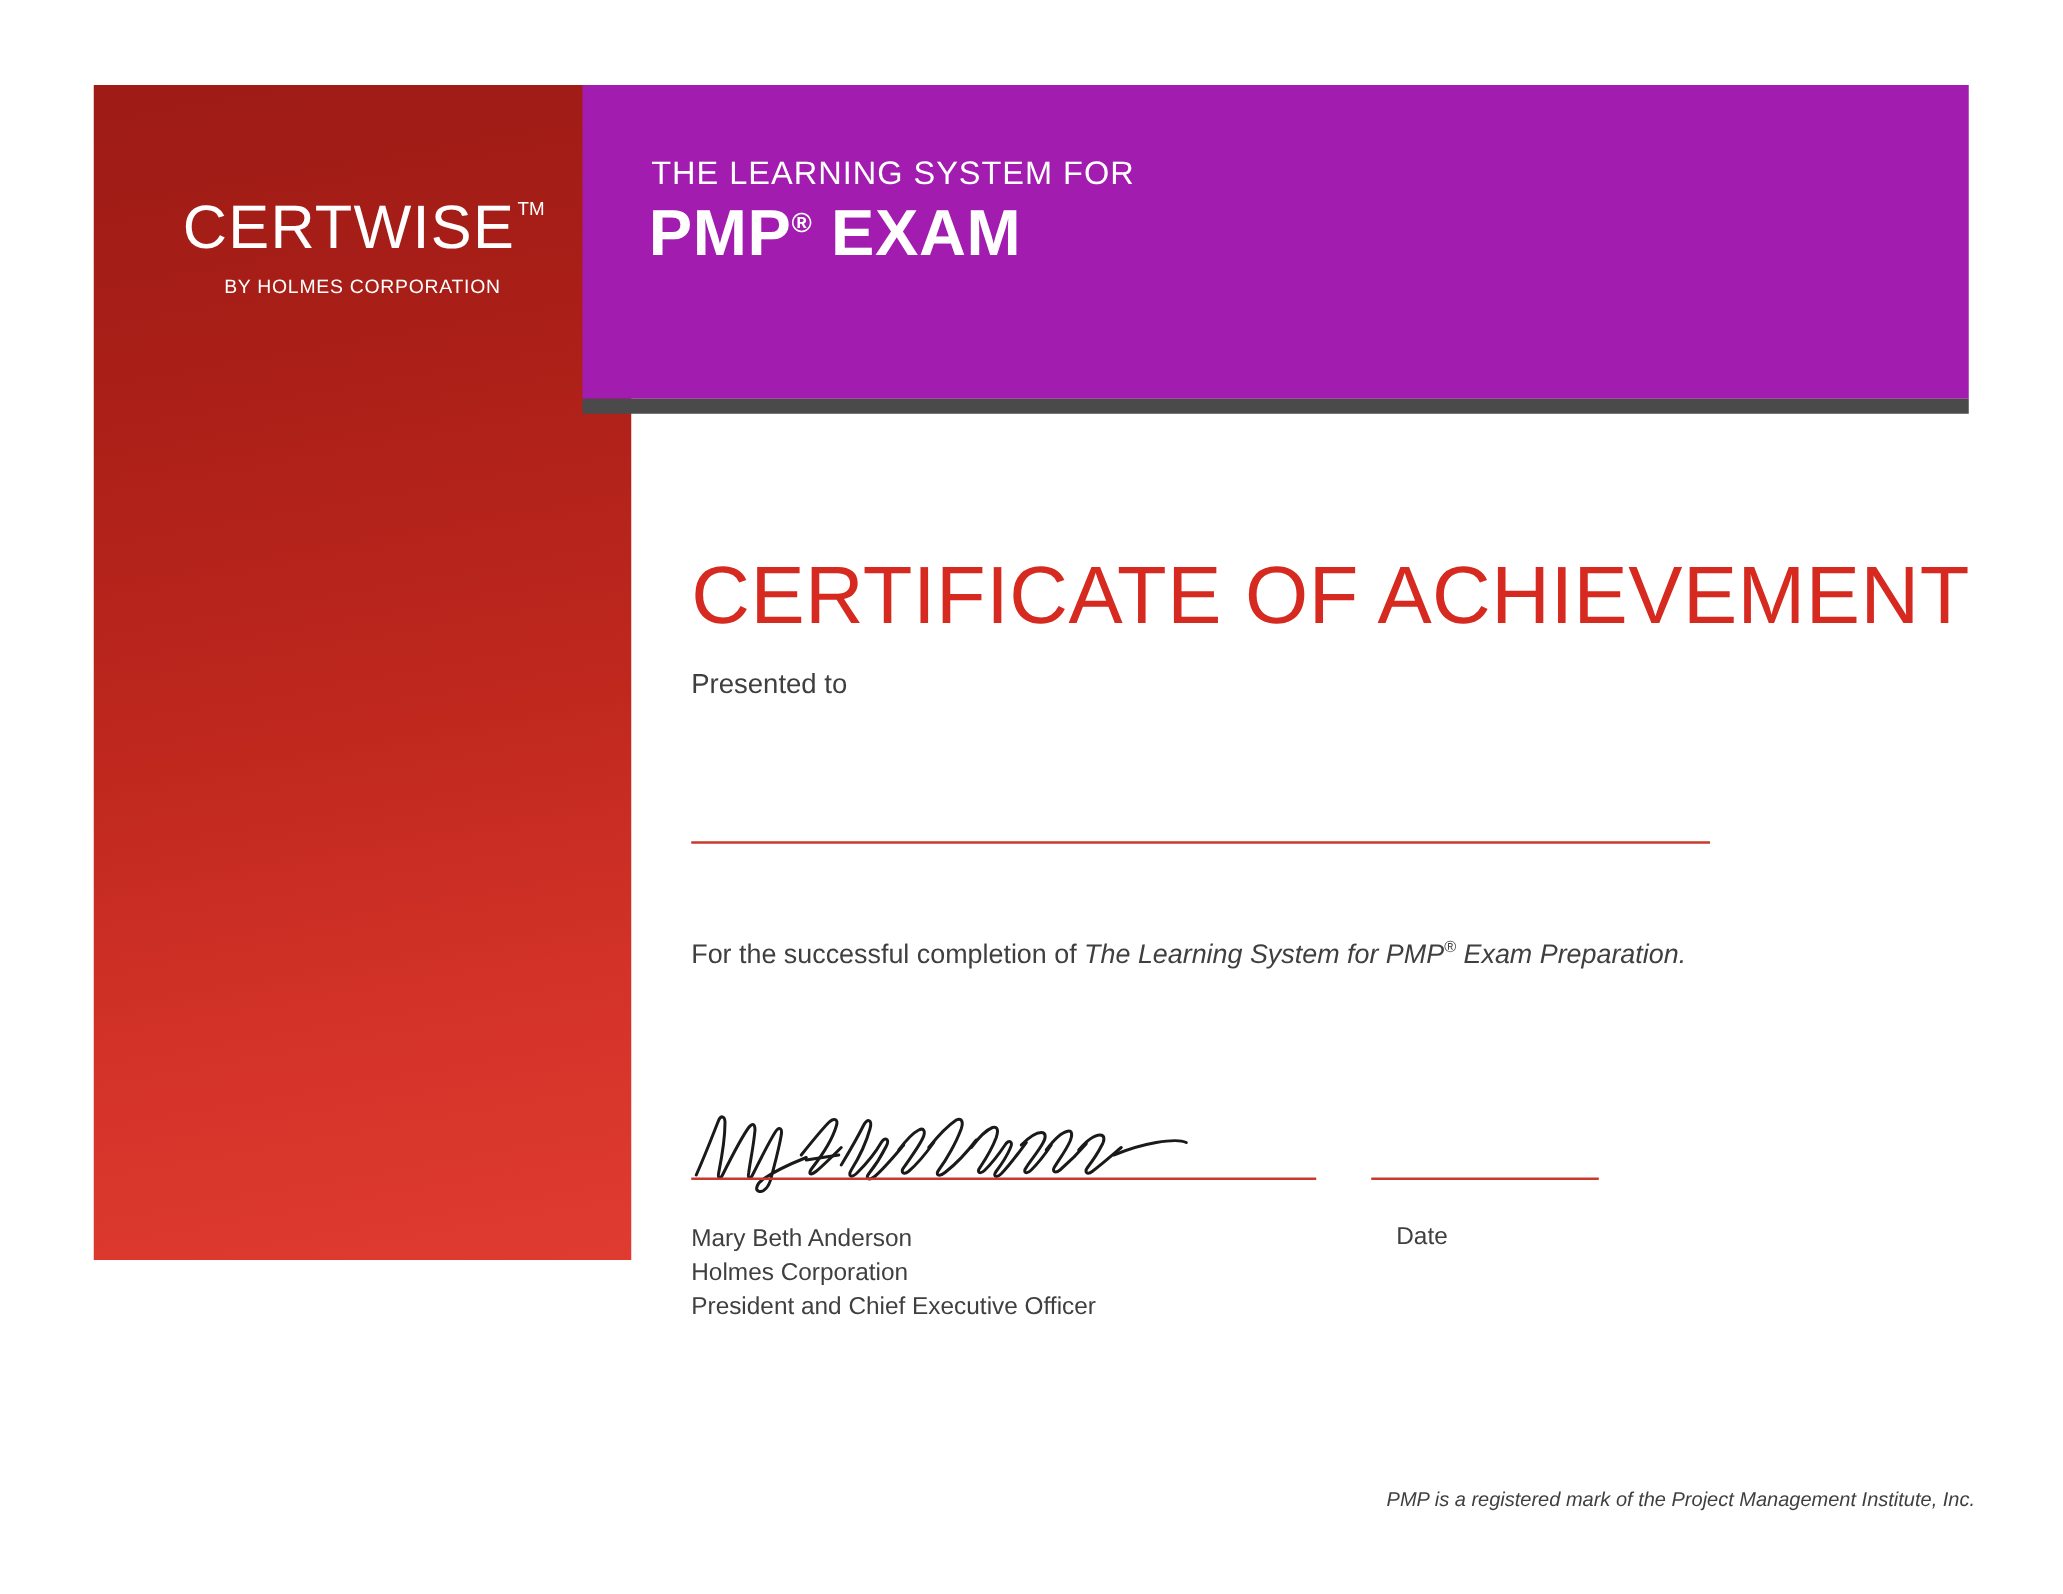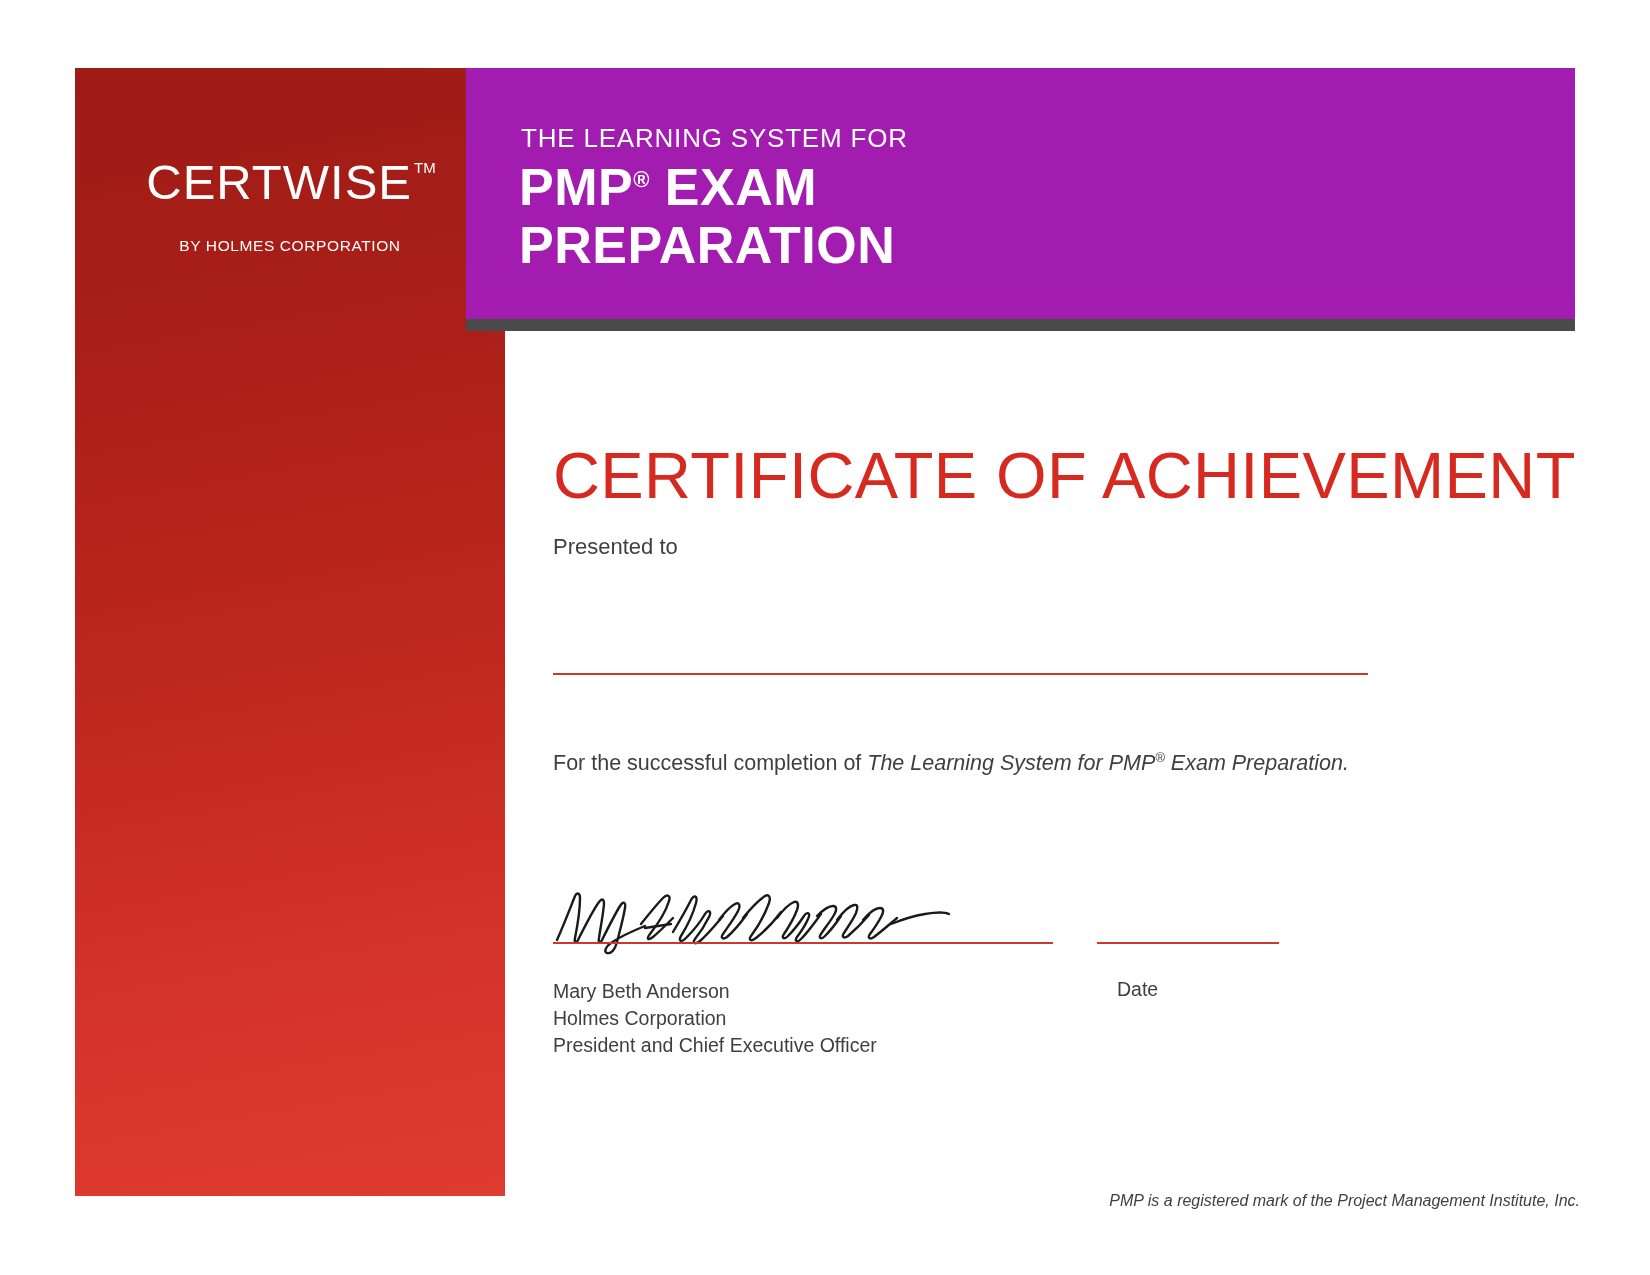--- a/index.html
+++ b/index.html
@@ -21,21 +21,21 @@
     background: #ffffff;
     overflow: hidden;
   }
 
   
   .red-panel {
     position: absolute;
     left: 75px;
     top: 68px;
     width: 430px;
-    height: 1128px;
+    height: 940px;
     background: linear-gradient(170deg, #9e1b16 0%, #aa1f18 25%, #c0281e 55%, #d43329 78%, #e03b30 100%);
   }
 
   .logo-block {
     position: absolute;
     left: 0;
     top: 90px;
     width: 430px;
     text-align: center;
     color: #ffffff;
@@ -51,21 +51,21 @@
   }
   .logo-wordmark .tm {
     font-size: 15px;
     vertical-align: top;
     position: relative;
     top: 2px;
     left: 2px;
     letter-spacing: 0;
   }
   .logo-sub {
-    margin-top: 30px;
+    margin-top: 14px;
     font-size: 15.5px;
     letter-spacing: 0.6px;
     font-weight: 400;
   }
 
   
   .gray-banner {
     position: absolute;
     left: 466px;
     top: 68px;
@@ -211,21 +211,20 @@
     <div class="logo-block">
       <div class="logo-wordmark"><span>CERTWISE</span><span class="tm">TM</span></div>
       <div class="logo-sub">BY HOLMES CORPORATION</div>
     </div>
   </div>
 
   <div class="gray-banner">
     <div class="banner-eyebrow">THE LEARNING SYSTEM FOR</div>
     <div class="banner-title">
       <span><span>PMP</span><span class="reg">®</span><span> EXAM</span></span><br>
-      <span>PREPARATION</span>
     </div>
   </div>
   <div class="gray-banner-shadow"></div>
 
   <div class="body-area">
     <div class="cert-title">CERTIFICATE OF ACHIEVEMENT</div>
     <div class="presented-to">Presented to</div>
   </div>
 
   <div class="name-rule"></div>

